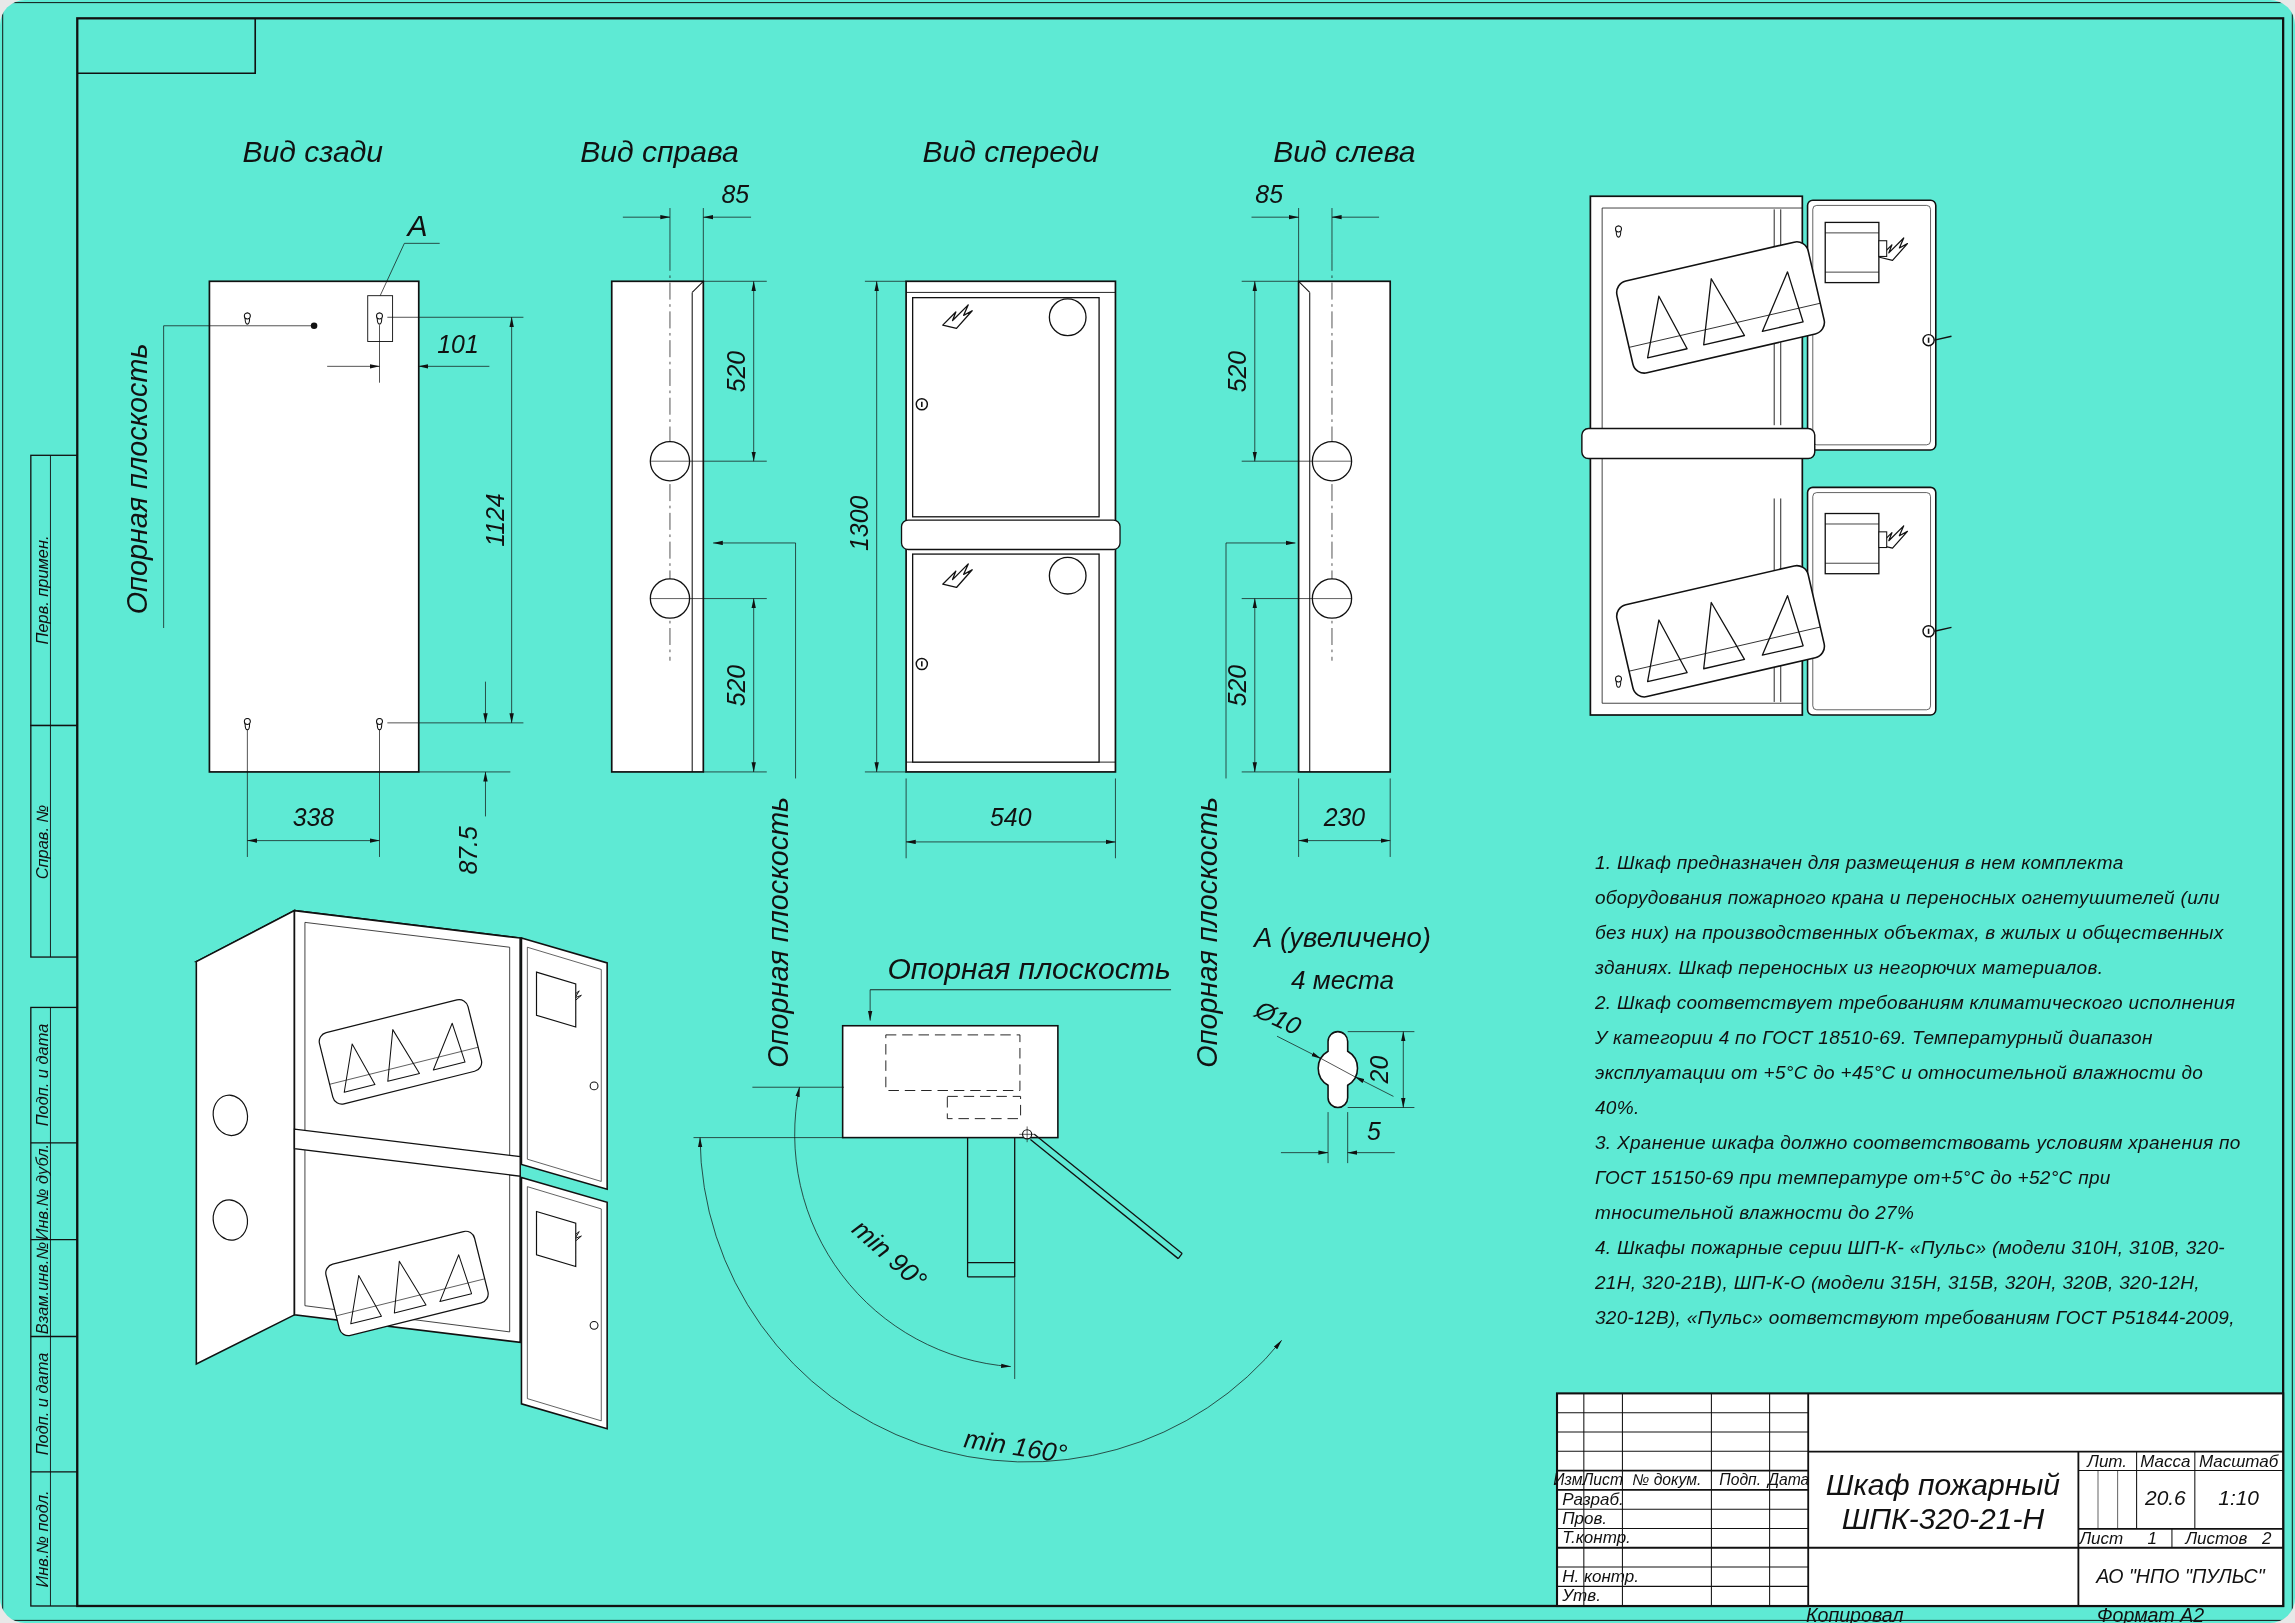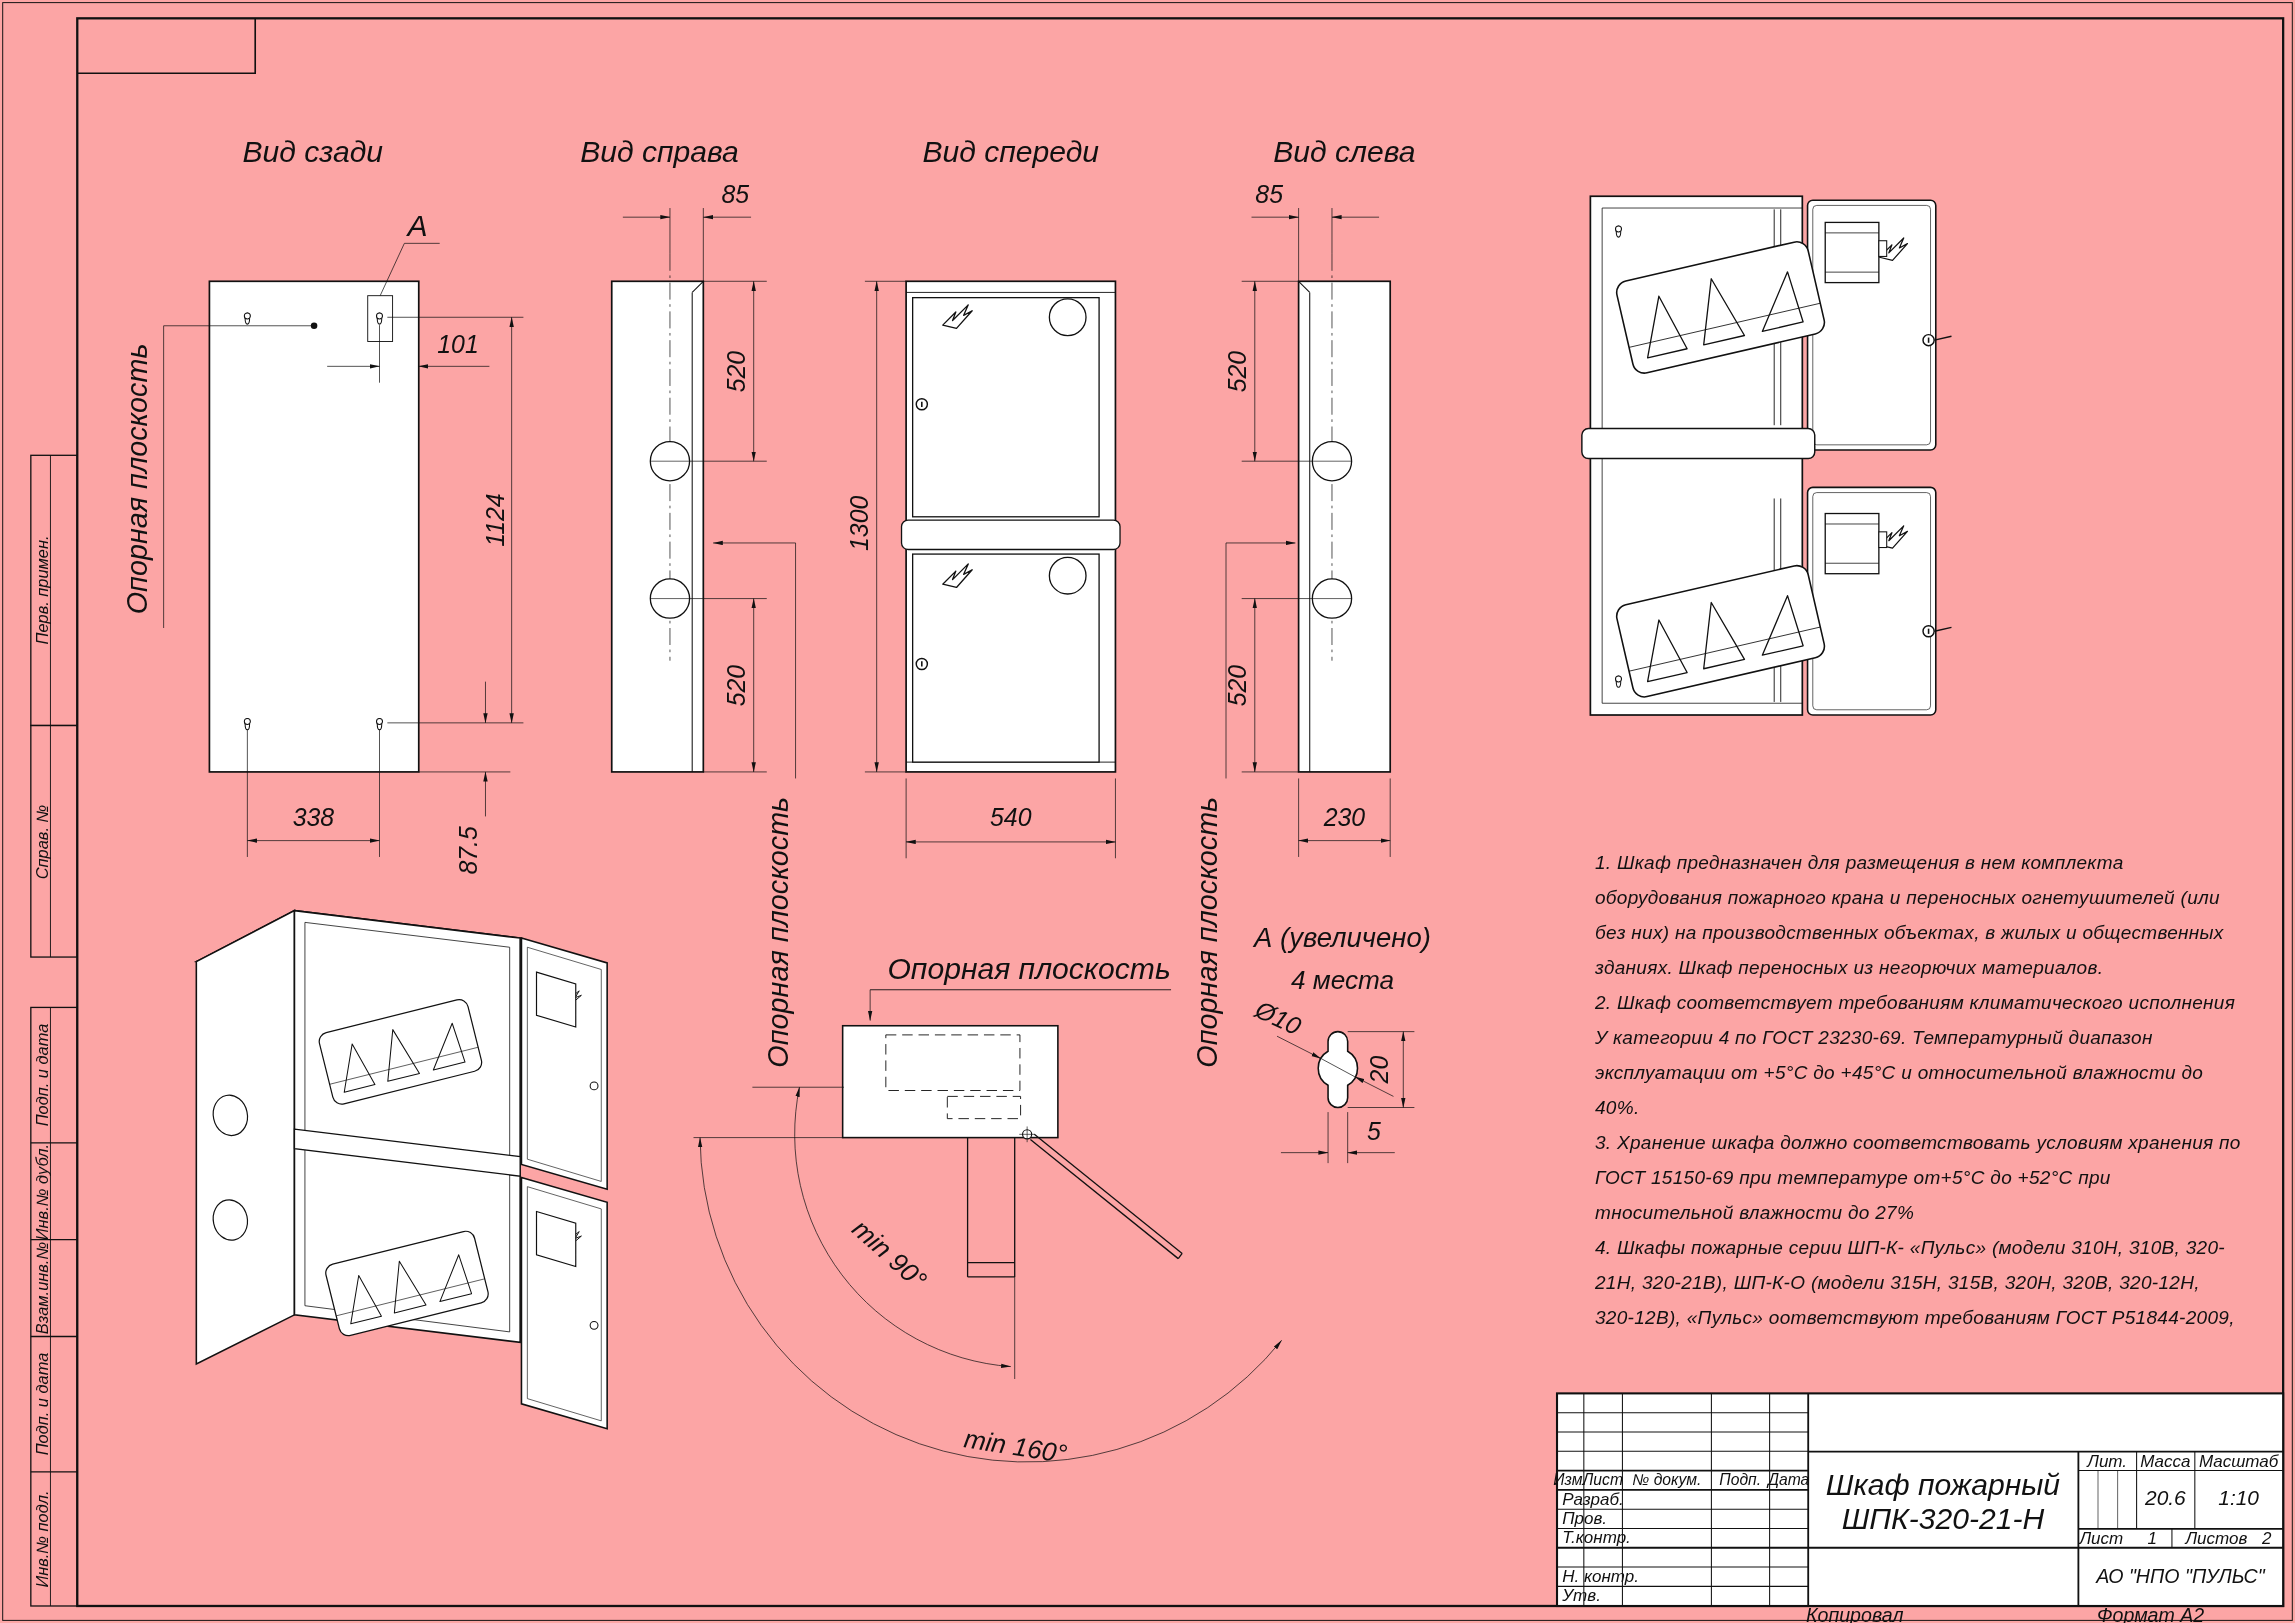--- a/index.html
+++ b/index.html
@@ -1,17 +1,17 @@
 <!DOCTYPE html>
 <html style="font-size:10.5px"><head>
 <meta charset="utf-8">
 <style>
   html,body{margin:0;padding:0;background:#e8e8e8;}
-  #sheet{position:relative;width:2295px;height:1623px;background:#fca5a5;overflow:hidden;
-         font-family:"Liberation Sans",sans-serif;color:#111;}
+  #sheet{position:relative;width:2295px;height:1623px;background:#5eead4;overflow:hidden;
+         font-family:"Liberation Sans",sans-serif;color:#111;border-radius:25px;}
   #linework{position:absolute;left:0;top:0;}
   svg text{font-family:"Liberation Sans",sans-serif;font-style:italic;fill:#111;}
   .abs{position:absolute;box-sizing:border-box;}
   #notes{left:1595px;top:845px;width:695px;font-style:italic;font-size:19px;line-height:35px;
          white-space:nowrap;letter-spacing:0.3px;}
   .mlabel{position:absolute;font-style:italic;font-size:16.4px;white-space:nowrap;
           transform:translate(-50%,-50%) rotate(-90deg);}
   #footer-copy,#footer-fmt{position:absolute;top:1604px;font-style:italic;font-size:19.6px;}
   #footer-copy{left:1806px;}
   #footer-fmt{left:2097px;}
@@ -379,21 +379,21 @@
     <text x="3333" y="2420" font-size="30" text-anchor="middle">АО "НПО "ПУЛЬС"</text>
   </g>
 </svg>
 
 <div id="notes" class="abs">
   <div>1. Шкаф предназначен для размещения в нем комплекта</div>
   <div>оборудования пожарного крана и переносных огнетушителей (или</div>
   <div>без них) на производственных объектах, в жилых и общественных</div>
   <div>зданиях. Шкаф переносных из негорючих материалов.</div>
   <div>2. Шкаф  соответствует требованиям климатического исполнения</div>
-  <div>У категории 4 по ГОСТ 23230-69.  Температурный диапазон</div>
+  <div>У категории 4 по ГОСТ 18510-69.  Температурный диапазон</div>
   <div>эксплуатации от +5°С до +45°С и относительной влажности до</div>
   <div>40%.</div>
   <div>3. Хранение шкафа должно соответствовать условиям хранения по</div>
   <div>ГОСТ 15150-69 при температуре от+5°С до +52°С при</div>
   <div>тносительной влажности до 27%</div>
   <div>4. Шкафы пожарные серии ШП-К- «Пульс» (модели 310Н, 310В, 320-</div>
   <div>21Н, 320-21В), ШП-К-О (модели 315Н, 315В, 320Н, 320В, 320-12Н,</div>
   <div>320-12В), «Пульс» оответствуют требованиям ГОСТ Р51844-2009,</div>
 </div>
 

